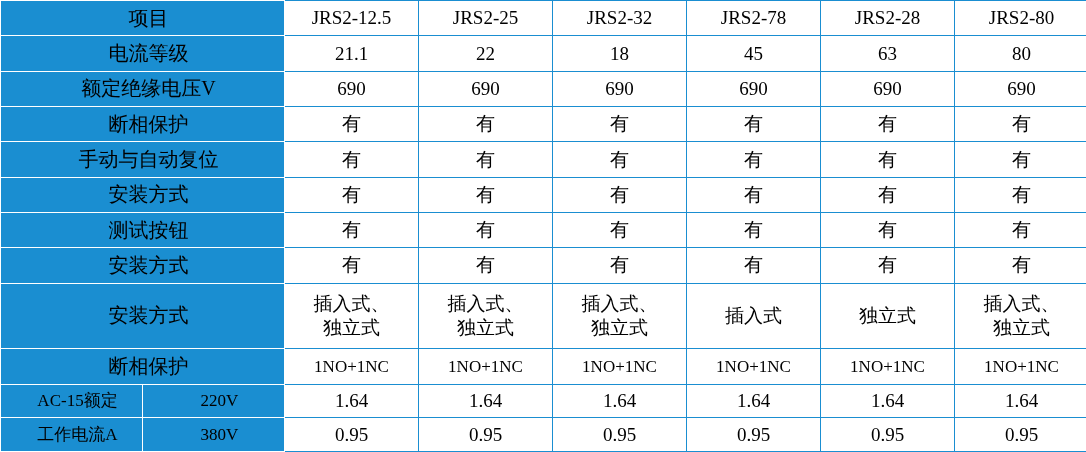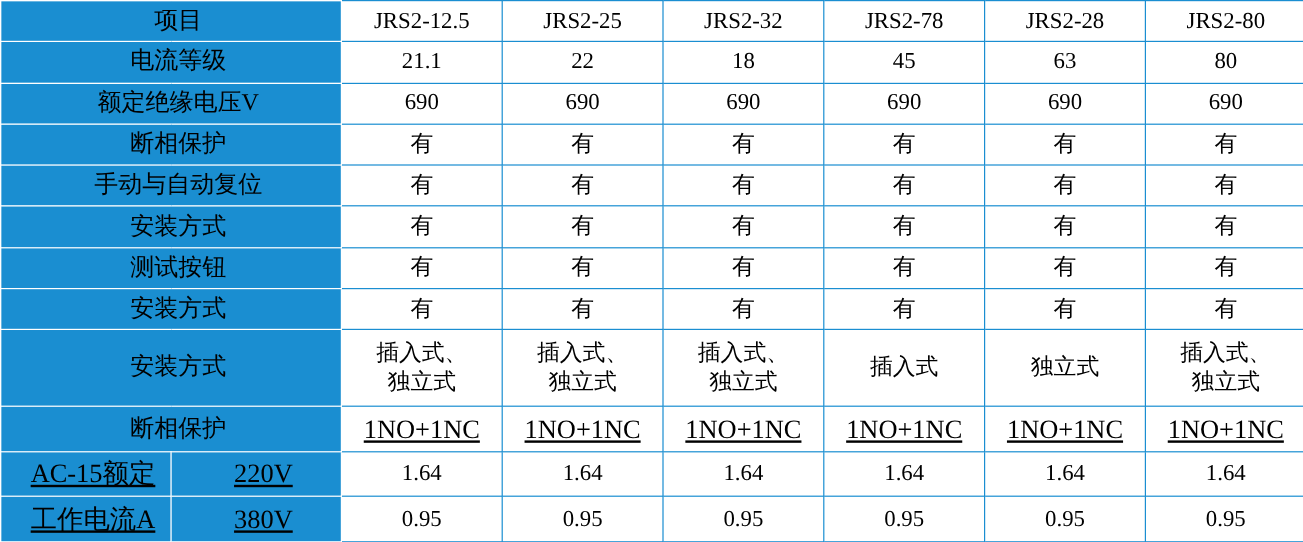--- a/index.html
+++ b/index.html
@@ -36,22 +36,21 @@
     border-color: #ffffff;
     font-size: 20px;
     padding-left: 12px;
   }
   #spec-table td.val {
     border: 1px solid #1a8ed1;
     background: #ffffff;
     color: #000000;
   }
   #spec-table td.small {
-    font-size: 22px;
-    text-decoration: underline;
+    font-size: 17px;
   }
   .multi {
     white-space: pre-line;
   }
   .colw-sub   { width: 142px; }
   .colw-data  { width: 134px; }
 </style>
 </head>
 <body>
 

